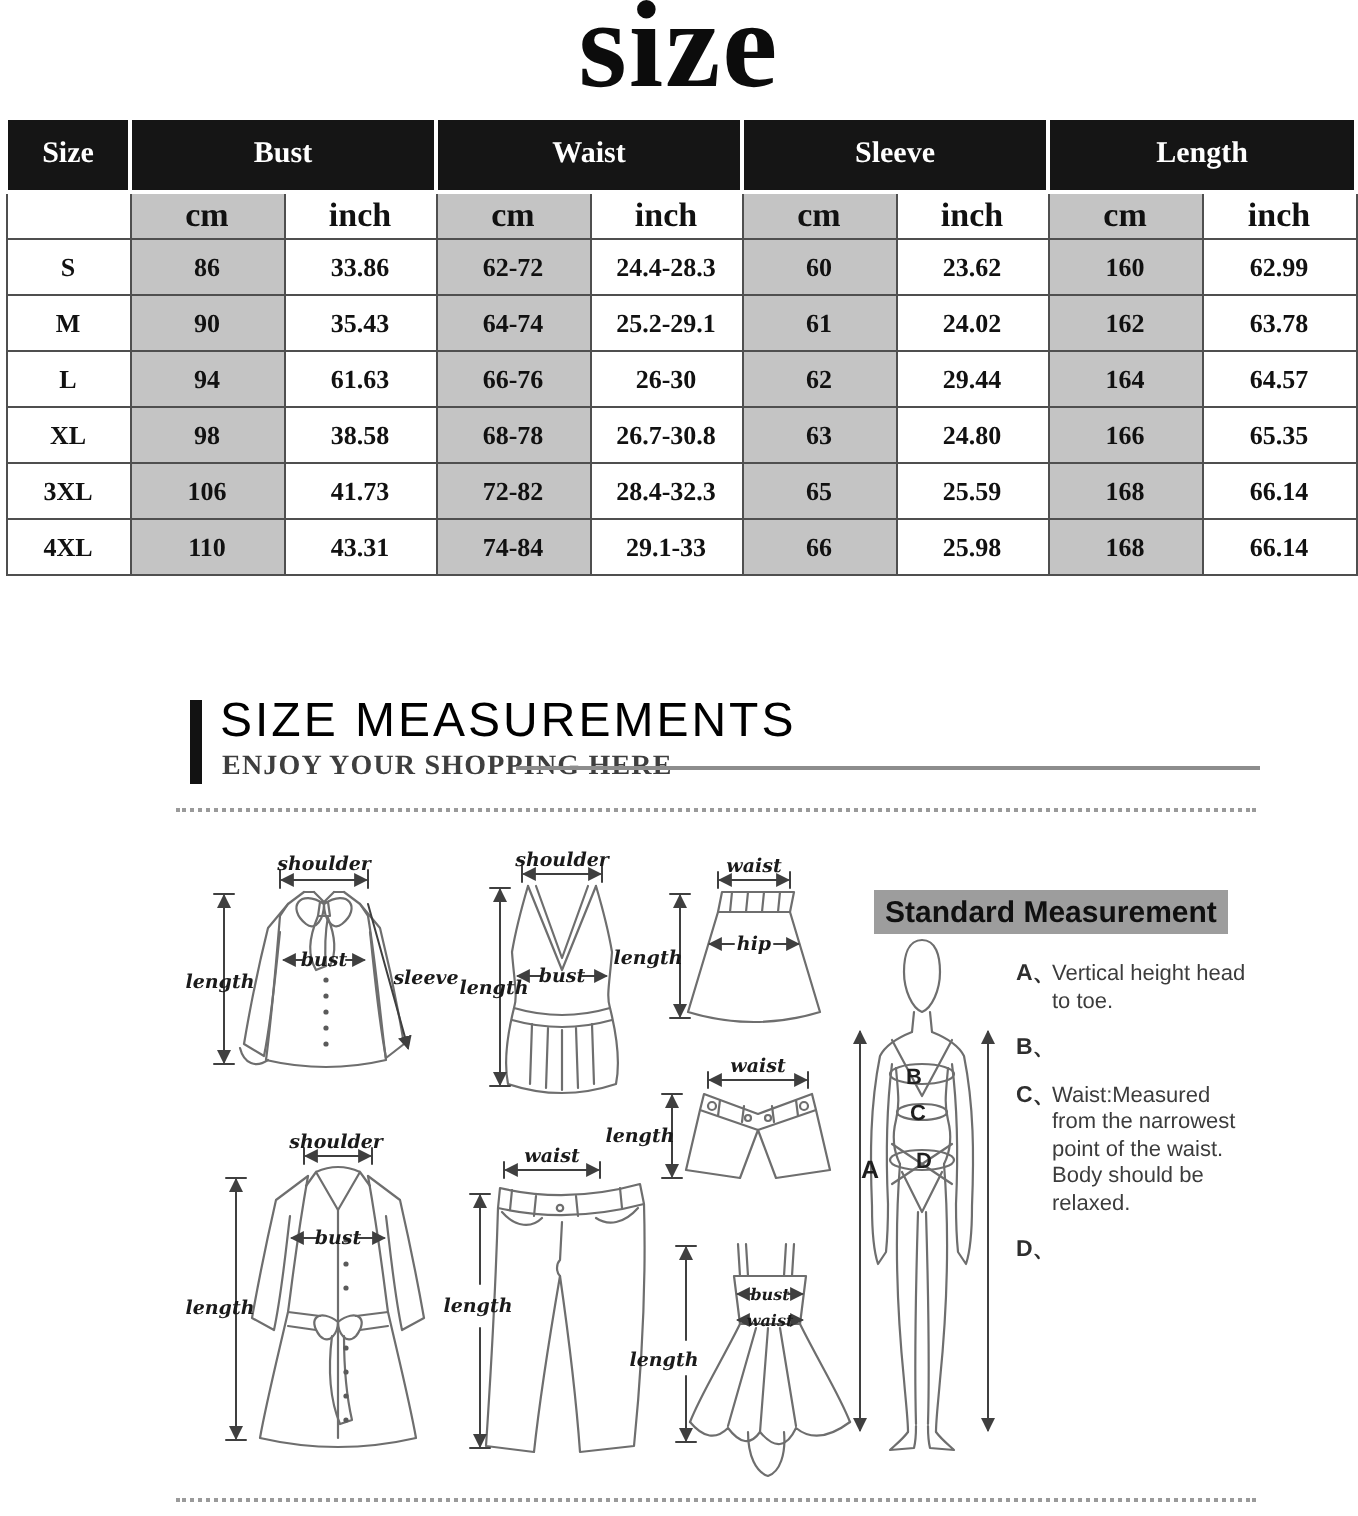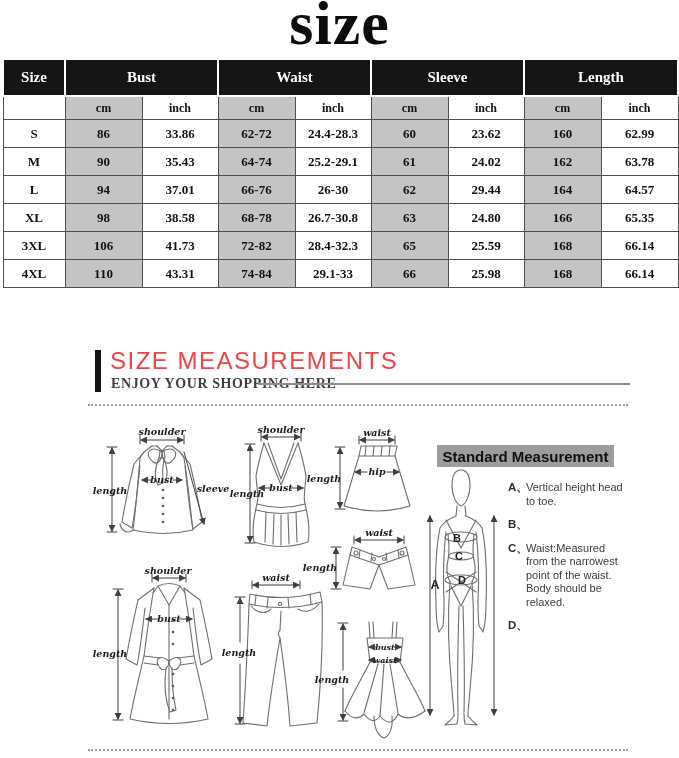--- a/index.html
+++ b/index.html
@@ -9,29 +9,29 @@
   
   .big-title{position:absolute;top:-8px;left:0;right:0;margin:0;text-align:center;
              font-size:62px;line-height:62px;font-weight:bold;letter-spacing:1px;color:#0c0c0c;}
 
   
   table.size-table{position:absolute;left:2px;top:58px;width:675px;border-collapse:collapse;
                    table-layout:fixed;text-align:center;}
   .size-table th{background:#151515;color:#fff;font-size:15px;font-weight:bold;height:33px;
                  border:2px solid #fff;}
   .size-table td{border:1px solid #4f4f4f;color:#111;}
-  .size-table .units td{height:20px;font-size:12px;font-weight:bold;}
+  .size-table .units td{height:20px;font-size:17px;font-weight:bold;}
   .size-table tbody td{height:25px;font-size:13px;font-weight:bold;}
   .c-cm{background:#c4c4c4;}
   .c-in,.c-size{background:#ffffff;}
 
   
   .accent-bar{position:absolute;left:95px;top:350px;width:6px;height:42px;background:#121212;}
   .sec-title{position:absolute;left:110px;top:347px;margin:0;font-family:"Liberation Sans",sans-serif;
-             font-weight:400;font-size:24px;letter-spacing:1.5px;color:#ef4444;}
+             font-weight:400;font-size:24px;letter-spacing:1.5px;color:#000000;}
   .sec-sub{position:absolute;left:111px;top:376px;font-size:14px;font-weight:bold;
            letter-spacing:0.6px;color:#3e3e3e;}
   .sec-line{position:absolute;left:258px;top:383px;width:372px;height:2px;background:#8d8d8d;}
   .dots{position:absolute;left:88px;width:540px;height:0;border-top:2px dotted #9a9a9a;}
   .dots.top{top:404px;} .dots.bottom{top:749px;}
 
   
   svg.dg{position:absolute;overflow:visible;}
   .dg path,.dg line,.dg ellipse,.dg circle{fill:none;stroke:#6e6e6e;stroke-width:1.1;
        stroke-linecap:round;stroke-linejoin:round;}
@@ -121,21 +121,21 @@
         <td class="c-cm">64-74</td>
         <td class="c-in">25.2-29.1</td>
         <td class="c-cm">61</td>
         <td class="c-in">24.02</td>
         <td class="c-cm">162</td>
         <td class="c-in">63.78</td>
       </tr>
       <tr>
         <td class="c-size">L</td>
         <td class="c-cm">94</td>
-        <td class="c-in">37.01</td>
+        <td class="c-in">61.63</td>
         <td class="c-cm">66-76</td>
         <td class="c-in">26-30</td>
         <td class="c-cm">62</td>
         <td class="c-in">29.44</td>
         <td class="c-cm">164</td>
         <td class="c-in">64.57</td>
       </tr>
       <tr>
         <td class="c-size">XL</td>
         <td class="c-cm">98</td>

